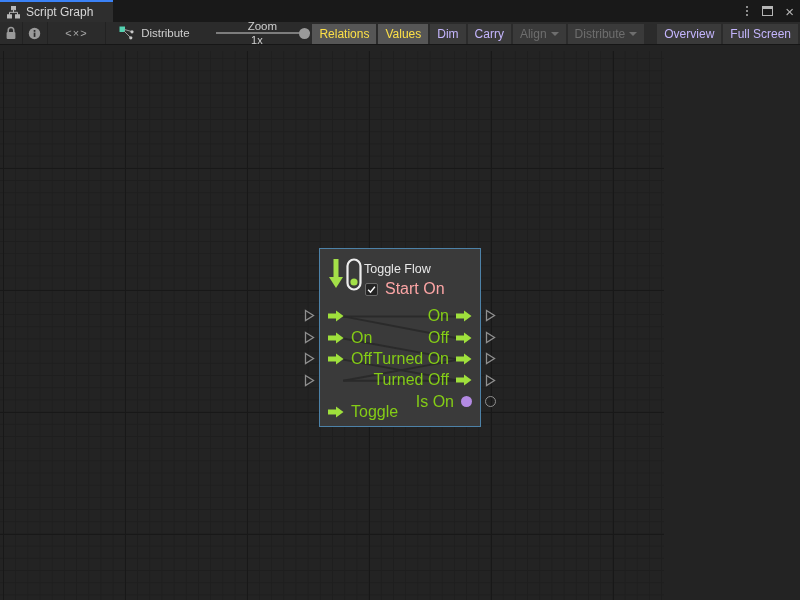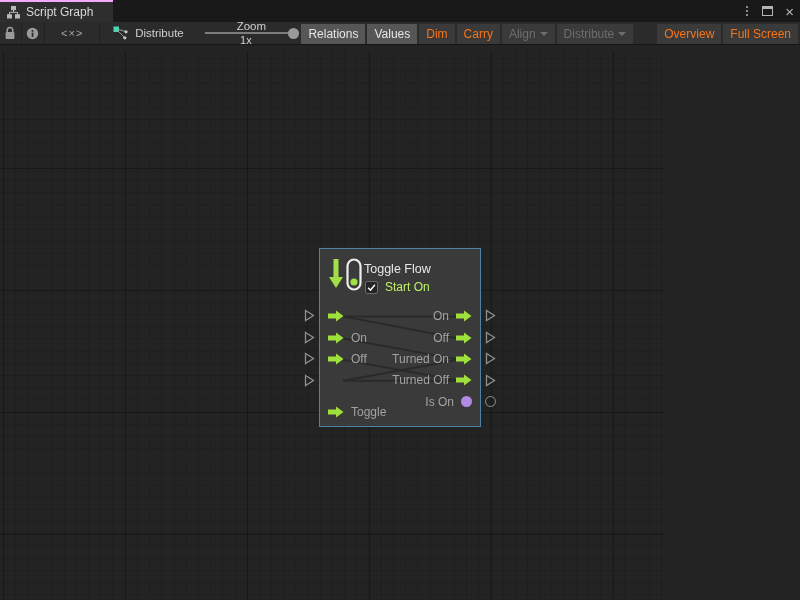--- a/index.html
+++ b/index.html
@@ -3,21 +3,21 @@
 <meta charset="utf-8">
 <style>
   * { margin:0; padding:0; box-sizing:border-box; }
   html,body { width:800px; height:600px; overflow:hidden; background:#191919;
               font-family:"Liberation Sans", sans-serif; }
   .window { position:relative; width:800px; height:600px; background:#232323; }
 
   
   .tabbar { position:absolute; left:0; top:0; width:800px; height:22px; background:#191919; }
   .tab { position:absolute; left:0; top:0; width:113px; height:22px; background:#2e2e2e;
-         border-top:2px solid #f0abfc; display:flex; align-items:center; gap:6px; padding-left:7px; }
+         border-top:2px solid #3b82f6; display:flex; align-items:center; gap:6px; padding-left:7px; }
   .tab-label { font-size:12px; color:#d8d8d8; white-space:nowrap; }
   .win-controls { position:absolute; right:4px; top:0; height:22px; display:flex; align-items:center; gap:10px; }
   .kebab { display:flex; flex-direction:column; gap:2px; padding:2px 4px; cursor:pointer; }
   .kebab i { width:2px; height:2px; background:#b5b5b5; border-radius:50%; display:block; }
   .maxbox { width:11px; height:10px; border:1px solid #b5b5b5; border-top:3px solid #b5b5b5; }
   .close-x { font-size:15px; color:#b5b5b5; line-height:1; padding:0 2px; }
 
   
   .toolbar { position:absolute; left:0; top:22px; width:800px; height:23px; background:#2b2b2b;
              border-bottom:1px solid #161616; display:flex; align-items:center; }
@@ -28,26 +28,26 @@
   .graph-ref { display:flex; align-items:center; gap:7px; padding-left:13px; width:112px; }
   .graph-ref-label { font-size:11.5px; color:#cfcfcf; white-space:nowrap; }
   .zoom-area { display:flex; align-items:center;flex-direction:column; }
   .zoom-label { font-size:11.5px; color:#cfcfcf; margin-left:8px; }
   .zoom-track { position:relative; width:94px; height:2px; background:#7d7d7d; margin-left:10px; }
   .zoom-handle { position:absolute; top:-4.5px; right:0px; width:11px; height:11px;
                  background:#9a9a9a; border-radius:50%; }
   .zoom-value { font-size:11px; color:#cfcfcf; margin-left:7px; margin-right:10px; }
   .tbtns { display:flex; align-items:center; height:100%; padding-top:1px; margin-left:2px; }
   .tbtn { height:20px; display:flex; align-items:center; gap:4px; padding:0 7px; margin-right:2px;
-          background:#3a3a3a; color:#f97316; font-size:12px; white-space:nowrap; cursor:pointer; }
-  .tbtn.active { background:#565656; color:#e5e5e5; }
+          background:#3a3a3a; color:#c4b5fd; font-size:12px; white-space:nowrap; cursor:pointer; }
+  .tbtn.active { background:#565656; color:#fde047; }
   .tbtn.disabled { color:#6e6e6e; cursor:default; }
   .tbtn .caret { width:0; height:0; border-left:4px solid transparent; border-right:4px solid transparent;
                  border-top:4px solid #6e6e6e; margin-top:1px; }
-  .tbtn.gap-before { margin-left:22px; }
+  .tbtn.gap-before { margin-left:11px; }
 
   
   .canvas { position:absolute; left:0; top:51px; width:664px; height:555px;
     background-color:#232323;
     background-image:
       linear-gradient(to right, #181818 1px, transparent 1px),
       linear-gradient(to bottom, #181818 1px, transparent 1px),
       linear-gradient(to right, #1e1e1e 1px, transparent 1px),
       linear-gradient(to bottom, #1e1e1e 1px, transparent 1px);
     background-size:122px 122px, 122px 122px, 12.2px 12.2px, 12.2px 12.2px;
@@ -55,24 +55,24 @@
 
   
   .node { position:absolute; left:319px; top:197px; width:162px; height:179px;
           background:#3a3a3a; border:1.5px solid #4d82a8; }
   .relations-svg { position:absolute; left:0; top:0; width:100%; height:100%; pointer-events:none; }
   .n-icon { position:absolute; left:8px; top:8px; }
   .n-title { position:absolute; left:44px; top:13px; font-size:12.5px; color:#e8e8e8; white-space:nowrap; }
   .n-checkrow { position:absolute; left:45px; top:31px; display:flex; align-items:center; gap:7px; }
   .checkbox { width:13px; height:13px; background:#242424; border:1px solid #6a6a6a; border-radius:2px;
               display:flex; align-items:center; justify-content:center; cursor:pointer; }
-  .check-label { font-size:12px; color:#bef264; white-space:nowrap; }
+  .check-label { font-size:16px; color:#fca5a5; white-space:nowrap; }
   .in-row { position:absolute; left:8px; height:21px; display:flex; align-items:center; gap:7px; }
   .out-row { position:absolute; right:8px; height:21px; display:flex; align-items:center; gap:7px; }
-  .port-label { font-size:12px; color:#a3a3a3; white-space:nowrap; }
+  .port-label { font-size:16px; color:#84cc16; white-space:nowrap; }
   .value-dot { width:11px; height:11px; border-radius:50%; background:#b38ae3; }
 
   
   .tri { position:absolute; width:11px; height:13px; }
   .out-circle { position:absolute; width:11px; height:11px; border:1.4px solid #8f8f8f; border-radius:50%; }
 </style>
 </head>
 <body>
 
 <div class="window">

